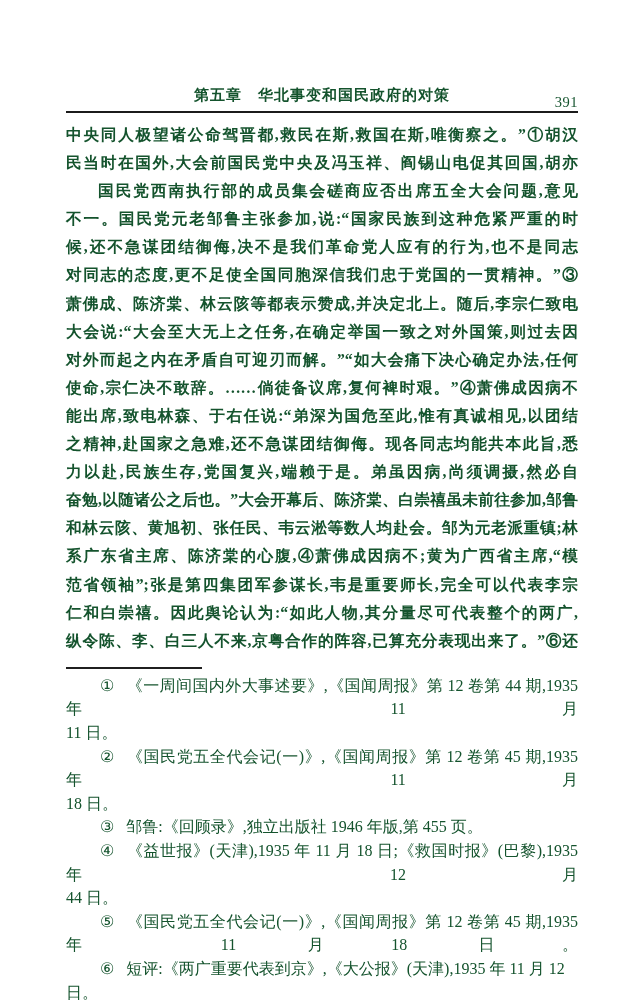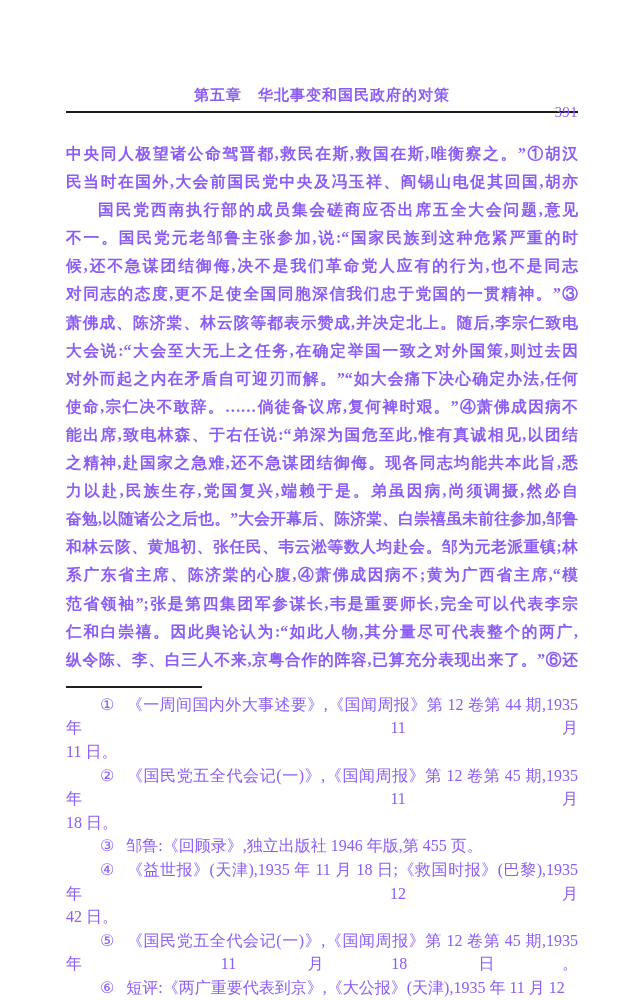--- a/index.html
+++ b/index.html
@@ -7,21 +7,21 @@
     padding: 0;
     background: #e8e8e8;
   }
   .page {
     position: relative;
     width: 644px;
     height: 1000px;
     margin: 0 auto;
     background: #ffffff;
     font-family: "Liberation Serif", "DejaVu Serif", serif;
-    color: #8b5cf6;
+    color: #14532d;
     overflow: hidden;
   }
   .content {
     position: absolute;
     left: 66px;
     top: 0;
     width: 512px;
   }
   
   .running-head {
@@ -35,31 +35,31 @@
     right: 0;
     text-align: center;
     font-size: 15px;
     font-weight: 700;
     letter-spacing: 1px;
     white-space: nowrap;
   }
   .page-number {
     position: absolute;
     right: 0;
-    top: 18px;
+    top: 8px;
     font-size: 14.5px;
     letter-spacing: 0.5px;
   }
   .head-rule {
     margin-top: 3px;
     border-top: 2.2px solid #1b1b1b;
   }
   
   .body-text {
-    margin-top: 27px;
+    margin-top: 8px;
   }
   .body-line {
     font-size: 15.7px;
     line-height: 28.1px;
     font-weight: 600;
     text-align: justify;
     text-align-last: justify;
     letter-spacing: 0;
   }
   .para-indent {
@@ -140,21 +140,21 @@
         <div class="fn-line fn-first fn-just"><span class="fn-marker">②</span><span>《国民党五全代会记(一)》,《国闻周报》第 12 卷第 45 期,1935 年 11 月</span></div>
         <div class="fn-line">18 日。</div>
       </div>
 
       <div>
         <div class="fn-line fn-first"><span class="fn-marker">③</span><span>邹鲁:《回顾录》,独立出版社 1946 年版,第 455 页。</span></div>
       </div>
 
       <div>
         <div class="fn-line fn-first fn-just"><span class="fn-marker">④</span><span>《益世报》(天津),1935 年 11 月 18 日;《救国时报》(巴黎),1935 年 12 月</span></div>
-        <div class="fn-line">42 日。</div>
+        <div class="fn-line">44 日。</div>
       </div>
 
       <div>
         <div class="fn-line fn-first fn-just"><span class="fn-marker">⑤</span><span>《国民党五全代会记(一)》,《国闻周报》第 12 卷第 45 期,1935 年 11 月18 日。</span></div>
       </div>
 
       <div>
         <div class="fn-line fn-first"><span class="fn-marker">⑥</span><span>短评:《两广重要代表到京》,《大公报》(天津),1935 年 11 月 12 日。</span></div>
       </div>
 

